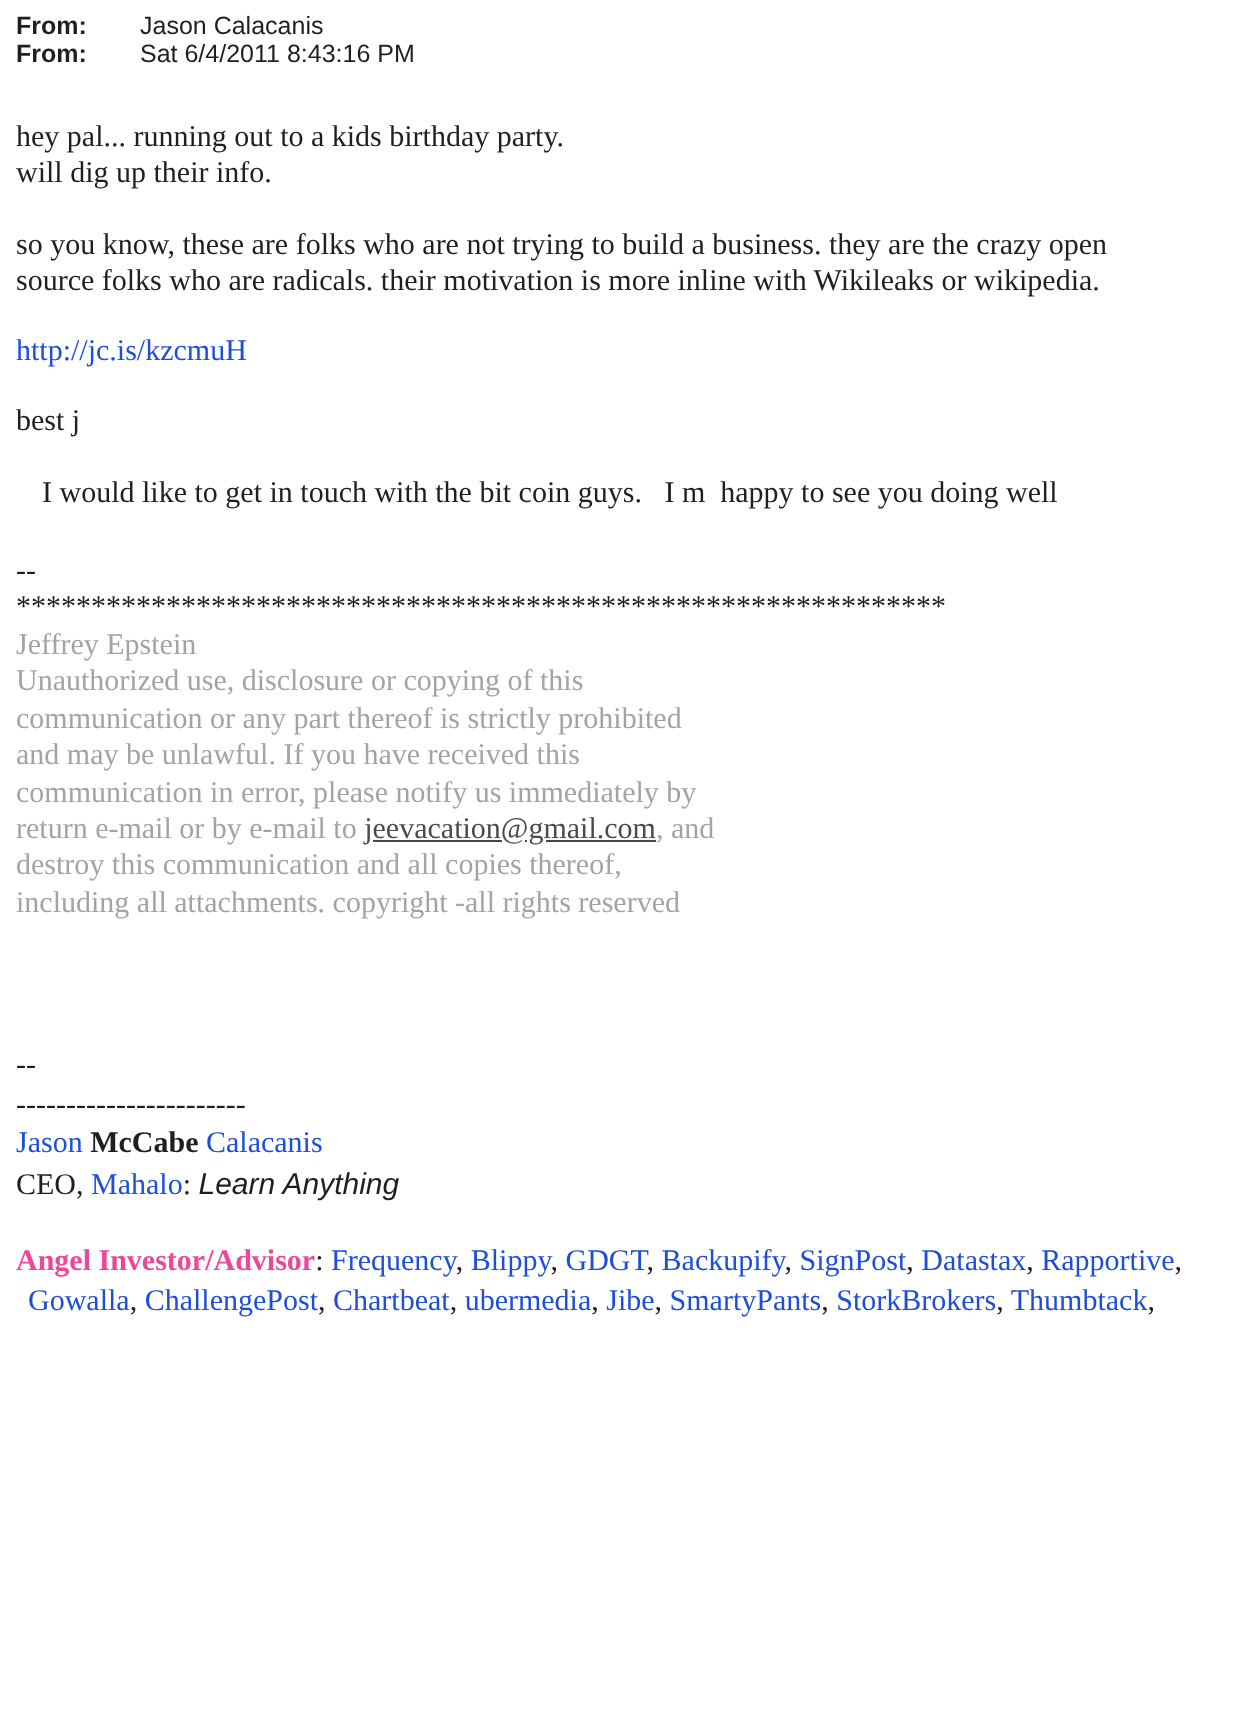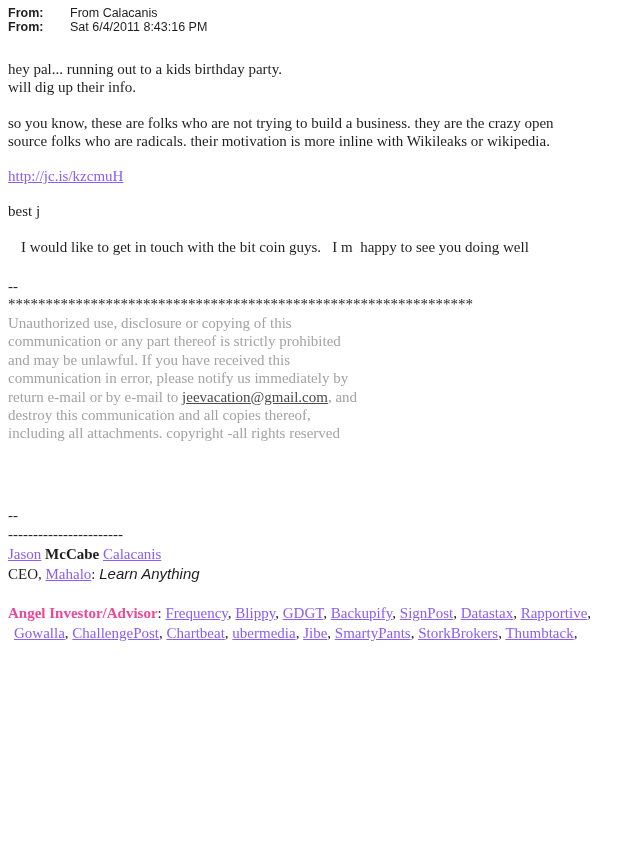--- a/index.html
+++ b/index.html
@@ -15,21 +15,21 @@
   .hdr-row { display: flex; }
   .hdr-label { font-weight: bold; width: 62px; flex: 0 0 62px; }
   .hdr-value { font-weight: normal; }
 
   
   .p { margin: 0 0 17px 0; line-height: 18.3px; white-space: pre-line; }
   .line { margin: 0; line-height: 18.3px; }
   .mb17 { margin-bottom: 17px; }
 
   a, .glink {
-    color: #8b5cf6; text-decoration: underline; cursor: pointer;
+    color: #1d4ed8; cursor: pointer;
   }
   .quoted {
     padding-left: 13px; white-space: pre-wrap; line-height: 18.3px; margin: 0 0 21px 0;
   }
 
   
   .disc { line-height: 18.4px; margin: 0 0 63px 0; }
   .disc .black { color: #1f1f1f; white-space: pre-line; }
   .disc .gray  { color: #a3a3a3; white-space: pre-line; }
   .disc .stars { letter-spacing: 0px; }
@@ -43,21 +43,21 @@
   .angel .label { font-weight: bold; color: #ec4899; }
 </style>
 </head>
 <body>
 
 <div class="page">
 
   <div class="hdr">
     <div class="hdr-row">
       <span class="hdr-label">From:</span>
-      <span class="hdr-value">From Calacanis</span>
+      <span class="hdr-value">Jason Calacanis</span>
     </div>
     <div class="hdr-row">
       <span class="hdr-label">From:</span>
       <span class="hdr-value">Sat 6/4/2011 8:43:16 PM</span>
     </div>
   </div>
 
   <p class="p">hey pal... running out to a kids birthday party.
 will dig up their info.</p>
   <p class="p">so you know, these are folks who are not trying to build a business. they are the crazy open
@@ -66,20 +66,21 @@
   <p class="line mb17"><a>http://jc.is/kzcmuH</a></p>
 
   <p class="line mb17">best j</p>
 
 
   <p class="quoted">I would like to get in touch with the bit coin guys.   I m  happy to see you doing well</p>
 
   <div class="disc">
     <div class="black">--</div>
     <div class="black stars">**************************************************************</div>
+    <div class="gray">Jeffrey Epstein</div>
     <div class="gray">Unauthorized use, disclosure or copying of this
 communication or any part thereof is strictly prohibited
 and may be unlawful. If you have received this
 communication in error, please notify us immediately by</div>
     <div class="gray"><span>return e-mail or by e-mail to </span><a class="dark">jeevacation@gmail.com</a><span>, and</span></div>
     <div class="gray">destroy this communication and all copies thereof,
 including all attachments. copyright -all rights reserved</div>
   </div>
 
   <div class="sig">

